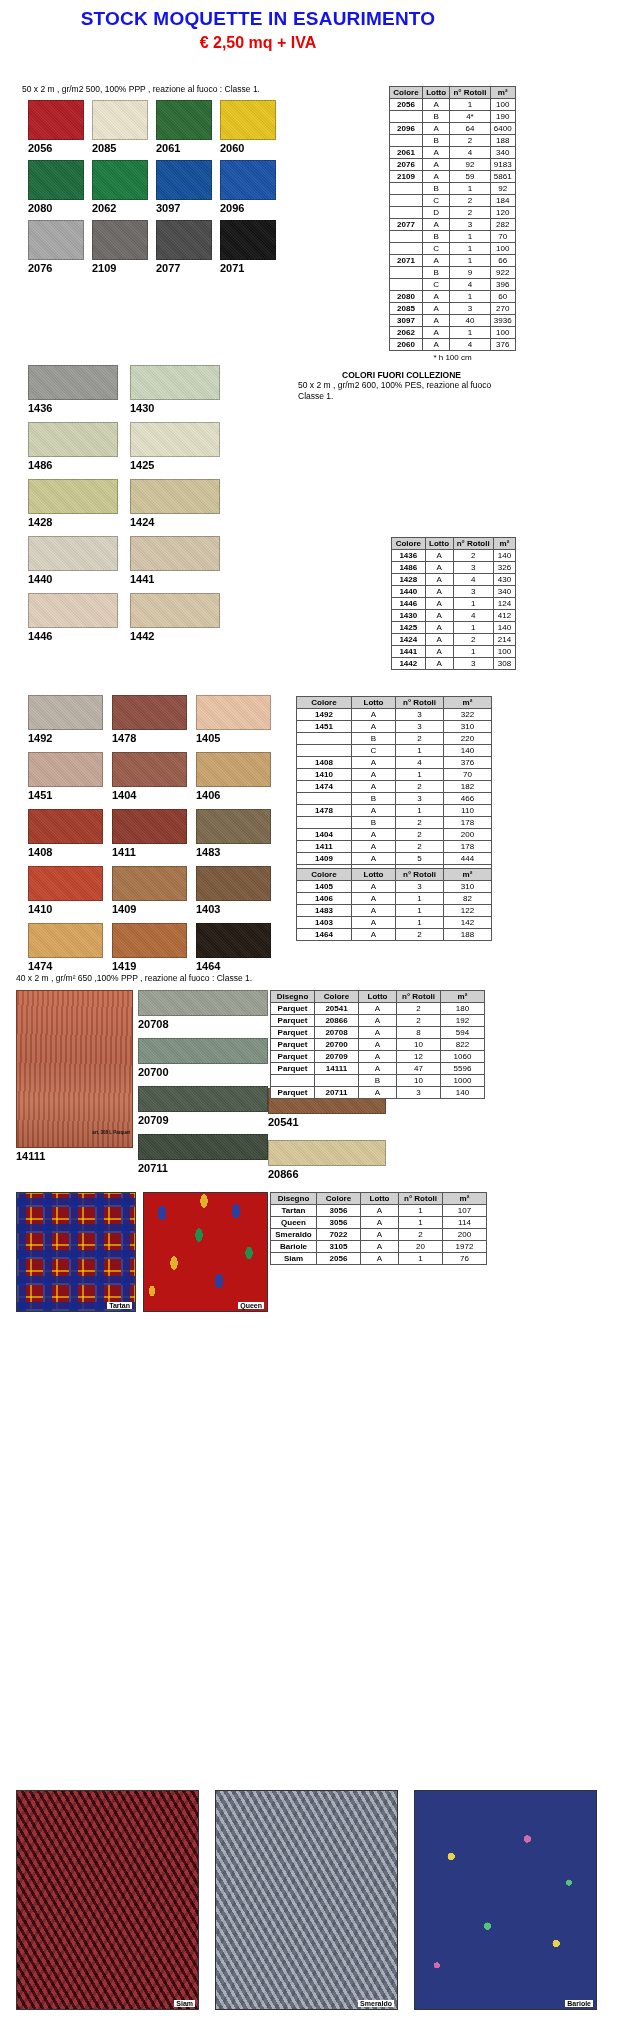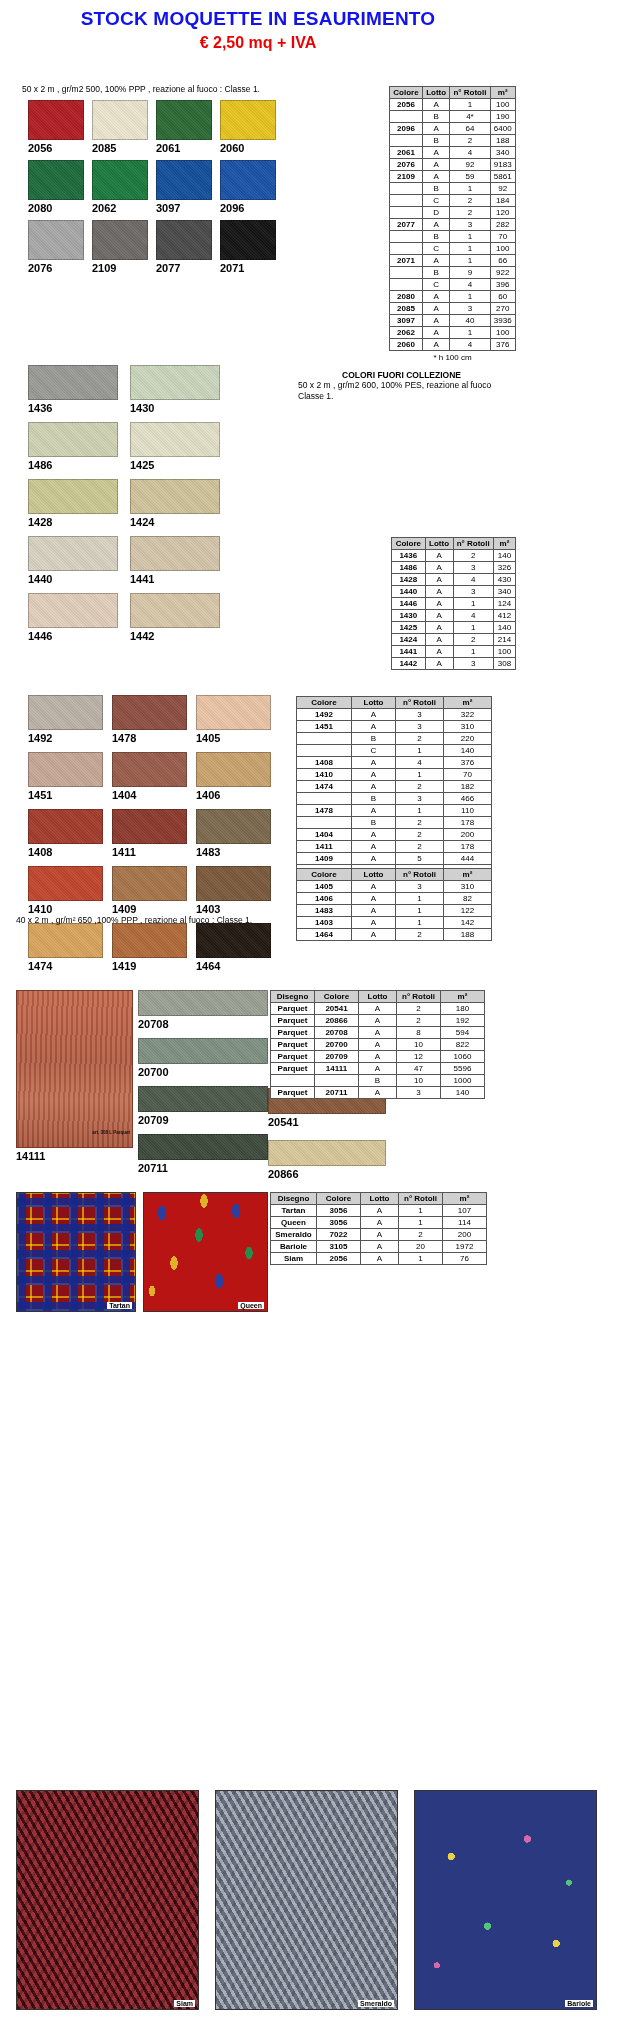--- a/index.html
+++ b/index.html
@@ -458,21 +458,21 @@
           <tr>
             <td class="col">1464</td>
             <td class="">A</td>
             <td class="">2</td>
             <td class="">188</td>
           </tr>
         </tbody>
       </table>
   </div>
 
-  <div class="abs spec" style="left:16px; top:915px;">40 x 2 m , gr/m² 650 ,100% PPP , reazione al fuoco : Classe 1.</div>
+  <div class="abs spec" style="left:16px; top:973px;">40 x 2 m , gr/m² 650 ,100% PPP , reazione al fuoco : Classe 1.</div>
 
   <div class="abs" style="left:16px; top:990px;">
     <div style="width:117px;height:158px;
       background:
         repeating-linear-gradient(92deg, rgba(0,0,0,.10) 0 2px, rgba(255,255,255,.10) 2px 5px),
         linear-gradient(180deg,#c4664a,#b35a40 45%,#c06c4e 70%,#a85339);
       border:1px solid #7a3b28; position:relative;">
       <span style="position:absolute;right:2px;bottom:12px;font-size:4.5px;font-weight:bold;color:#111;">art. 308 L Parquet</span>
     </div>
     <span class="swatch-lbl">14111</span>

